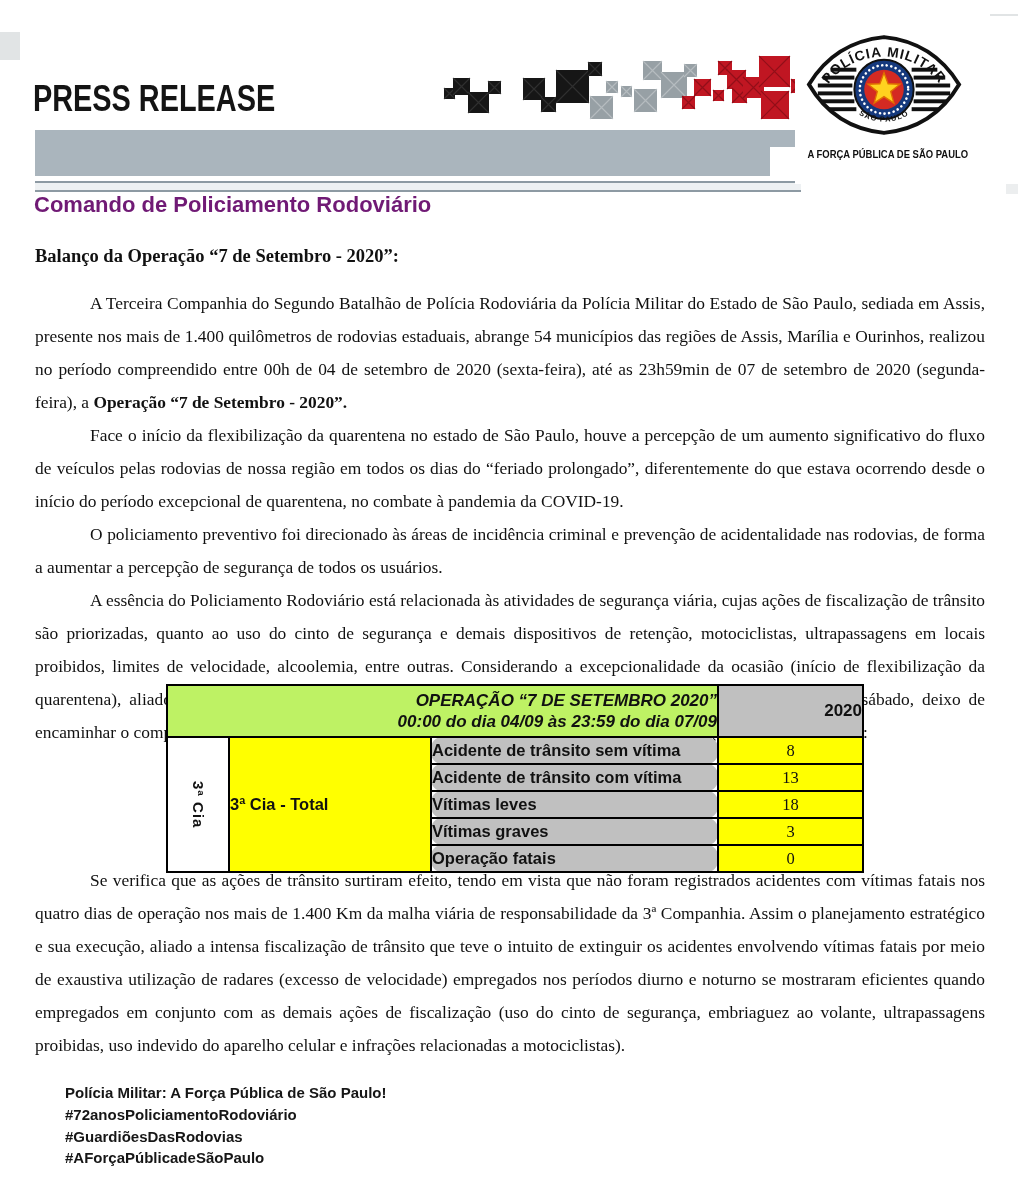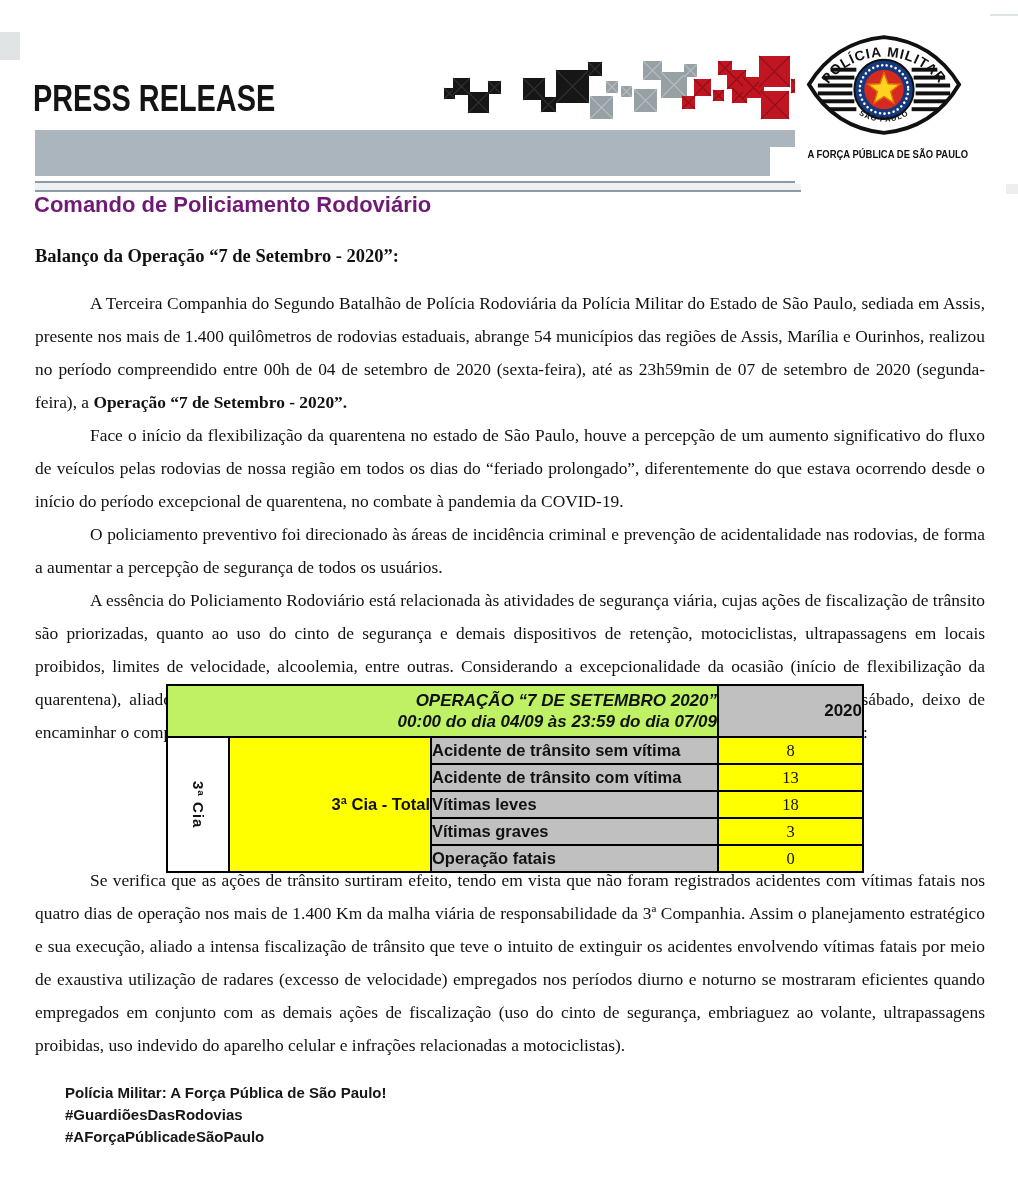--- a/index.html
+++ b/index.html
@@ -41,24 +41,24 @@
   .optable-wrap{position:absolute;left:166px;top:684px;}
   table.optable{border-collapse:collapse;table-layout:fixed;}
   table.optable td{border:2px solid #000;padding:0;}
   .th-main{width:545px;height:50px;background:#bef264;text-align:right;vertical-align:middle;
            font-family:"Liberation Sans",sans-serif;font-weight:bold;font-size:17px;line-height:21px;font-style:italic;}
   .th-year{width:143px;background:#c0c0c0;text-align:right;vertical-align:middle;
            font-family:"Liberation Sans",sans-serif;font-weight:bold;font-size:17px;}
   .cell-group{width:60px;background:#ffffff;text-align:center;vertical-align:middle;}
   .cell-group .vtxt{writing-mode:vertical-rl;margin:0 auto;
            font-family:"Liberation Sans",sans-serif;font-weight:bold;font-size:15px;letter-spacing:1px;}
-  .cell-sub{width:200px;background:#ffff00;text-align:right;vertical-align:middle;
+  .cell-sub{width:200px;background:#ffff00;text-align:left;vertical-align:middle;
            font-family:"Liberation Sans",sans-serif;font-weight:bold;font-size:16.5px;}
   .cell-label{width:285px;height:25px;background:#c0c0c0;vertical-align:middle;
-           font-family:"Liberation Sans",sans-serif;font-weight:bold;font-size:16.5px;padding-left:5px;}
+           font-family:"Liberation Sans",sans-serif;font-weight:bold;font-size:16.5px;padding-left:5px;border-radius:11px;}
   .cell-value{width:143px;background:#ffff00;text-align:center;vertical-align:middle;
            font-family:"Liberation Serif",serif;font-size:16.5px;}
 
   
   .footer-block{position:absolute;left:65px;top:1082px;font-family:"Liberation Sans",sans-serif;
                 font-weight:bold;font-size:15px;line-height:21.8px;color:#161616;}
   .footer-block div{white-space:nowrap;}
 </style>
 </head>
 <body>
@@ -207,17 +207,18 @@
     </tbody>
       </table>
   </div>
 
   <div class="text-block" id="block-lower">
     <p>Se verifica que as ações de trânsito surtiram efeito, tendo em vista que não foram registrados acidentes com vítimas fatais nos quatro dias de operação nos mais de 1.400 Km da malha viária de responsabilidade da 3ª Companhia. Assim o planejamento estratégico e sua execução, aliado a intensa fiscalização de trânsito que teve o intuito de extinguir os acidentes envolvendo vítimas fatais por meio de exaustiva utilização de radares (excesso de velocidade) empregados nos períodos diurno e noturno se mostraram eficientes quando empregados em conjunto com as demais ações de fiscalização (uso do cinto de segurança, embriaguez ao volante, ultrapassagens proibidas, uso indevido do aparelho celular e infrações relacionadas a motociclistas).</p>
   </div>
 
   <div class="footer-block">
     <div>Polícia Militar: A Força Pública de São Paulo!</div>
+    <div>#72anosPoliciamentoRodoviário</div>
     <div>#GuardiõesDasRodovias</div>
     <div>#AForçaPúblicadeSãoPaulo</div>
   </div>
 
 </div>
 
 </body></html>

